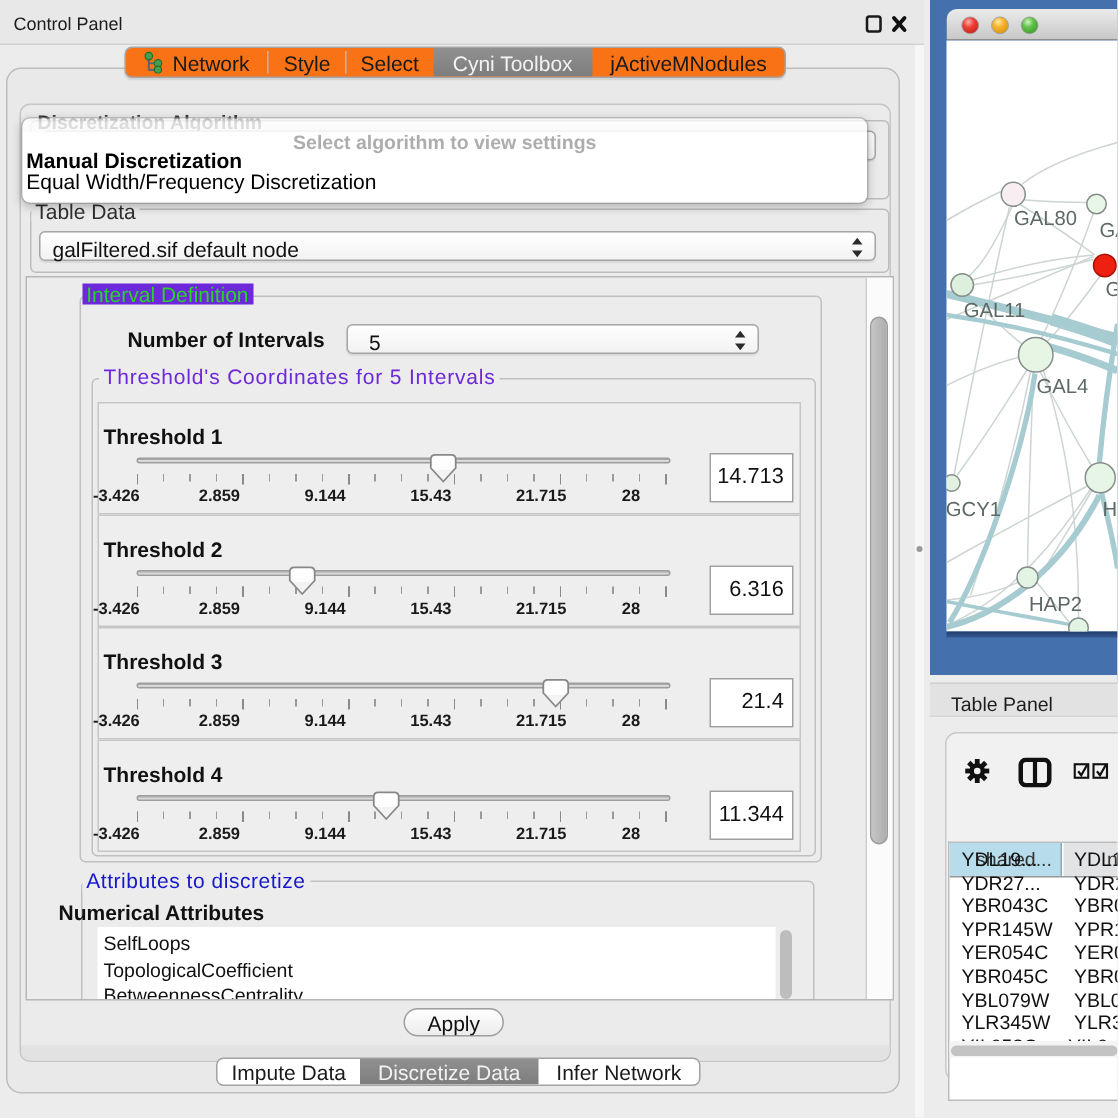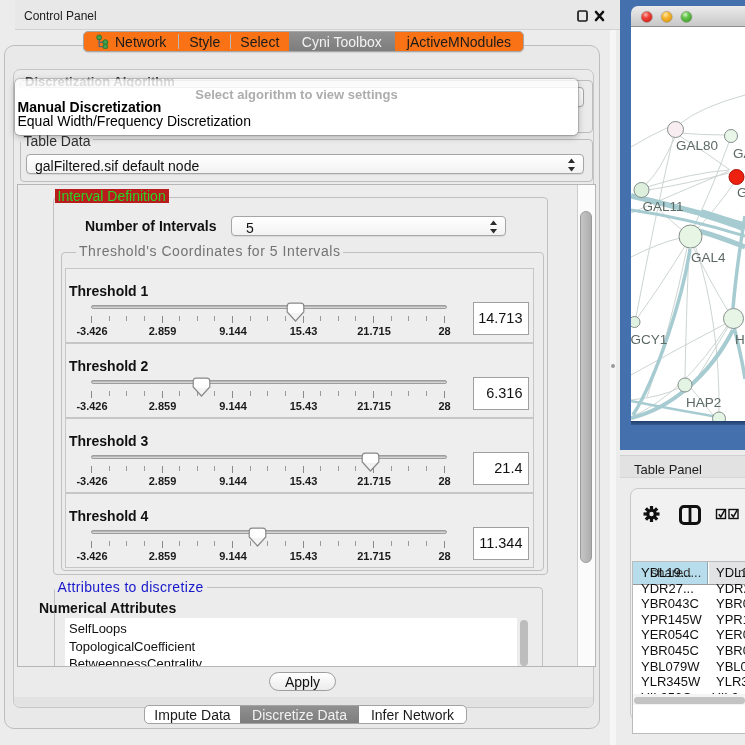--- a/index.html
+++ b/index.html
@@ -10,32 +10,32 @@
   .gtitle { position:absolute; font-size:14px; background:#ebebeb; padding:0 3px; line-height:14px; }
   .combo { position:absolute; background:linear-gradient(#ffffff,#f2f2f2); border:1px solid #a6a6a6; border-radius:4px; box-shadow:0 1px 1px rgba(0,0,0,0.08); }
   .combo .ctext { position:absolute; left:8px; top:2.5px; font-size:14px; color:#111; }
   .carrows { position:absolute; right:6px; top:2px; }
   .tseg { display:flex; align-items:center; justify-content:center; font-size:14px; color:#1a1a1a; height:100%; }
   .dark { background:linear-gradient(#909090,#7d7d7d); color:#f2f2f2; }
   .thrbox { position:absolute; left:64px; width:469px; height:75px; border:1px solid #c6c6c6; background:#eeeeee; }
   .thrtitle { position:absolute; left:3px; top:2px; font-weight:bold; font-size:14px; color:#111;margin-top:12px; }
   .track { position:absolute; left:25px; top:36px; width:356px; height:4px; border:1px solid #9d9d9d; border-radius:3px; background:linear-gradient(#8f8f8f,#dcdcdc 50%,#cfcfcf); }
   .vbox { position:absolute; left:406.5px; top:33px; width:56px; height:33px; background:#ffffff; border:1px solid #9f9f9f; font-size:14.5px; color:#111; text-align:right; padding-right:5px; line-height:31px; }
-  .ticklabel { position:absolute; top:55.5px; font-size:11px; font-weight:bold; color:#1a1a1a; width:60px; text-align:center; }
+  .ticklabel { position:absolute; top:55.5px; font-size:11px; font-weight:bold; color:#1a1a1a; width:60px; }
   .rowtxt { position:absolute; font-size:13px; color:#111; }
   .ticks { position:absolute; left:25px; top:47px; width:355px; height:5px;
     background-image:repeating-linear-gradient(90deg,#9a9a9a 0 1px,transparent 1px 17.625px); }
   .majticks { position:absolute; left:25px; top:47px; width:355px; height:6.5px;
     background-image:repeating-linear-gradient(90deg,#8a8a8a 0 1px,transparent 1px 70.5px); }
   .thumb { position:absolute; top:33px; }
 </style>
 </head>
 <body>
 
-<div class="abs" style="left:0;top:0;width:616px;height:30px;background:#e8e8e8;border-bottom:1px solid #d2d2d2;margin-left:15px;">
+<div class="abs" style="left:0;top:0;width:616px;height:30px;background:#e8e8e8;border-bottom:1px solid #d2d2d2;">
   <div class="abs" style="left:9px;top:9px;font-size:12px;color:#1c1c1c;">Control Panel</div>
 </div>
 
 <svg class="abs" style="left:575px;top:8px;" width="34" height="16" viewBox="0 0 34 16">
   <rect x="3" y="3" width="9" height="10" rx="1.5" fill="none" stroke="#1a1a1a" stroke-width="1.7"></rect>
   <path d="M21 4 L28 12 M28 4 L21 12" stroke="#111" stroke-width="2.6" stroke-linecap="round"></path>
 </svg>
 
 <div class="abs" style="left:610px;top:30px;width:6px;height:715px;background:#f6f6f6;"></div>
 <div class="abs" style="left:611px;top:364px;width:4px;height:4px;border-radius:2px;background:#9a9a9a;"></div>
@@ -76,33 +76,33 @@
     <path d="M5.5 14.5 L9 10 H2 Z" fill="#2b2b2b"></path>
   </svg>
 </div>
 
 <div class="abs" style="left:17px;top:184px;width:579px;height:483px;border:1px solid #b6b6b6;background:#ececec;overflow:hidden;">
 
   <div class="abs" style="left:559px;top:0;width:20px;height:483px;background:#fbfbfb;border-left:1px solid #cccccc;"></div>
   <div class="abs" style="left:562px;top:26px;width:12px;height:352px;border-radius:6px;background:linear-gradient(90deg,#c6c6c6,#adadad);border:1px solid #9a9a9a;"></div>
 
   <div class="groupbox" style="left:35px;top:12px;width:495px;height:378px;border-color:#c0c0c0;"></div>
-  <div class="gtitle" style="left:36.5px;top:3.5px;color:#27d427;background:#b91c1c;">Interval Definition</div>
+  <div class="gtitle" style="left:36.5px;top:3.5px;color:#27d427;background:#6d28d9;">Interval Definition</div>
 
   <div class="abs" style="left:67px;top:32.5px;font-size:14px;font-weight:bold;color:#111;">Number of Intervals</div>
   <div class="combo" style="left:213px;top:31px;width:275px;height:20px;">
     <div class="ctext" style="left:14px;">5</div>
     <svg class="carrows" width="11" height="16" viewBox="0 0 11 16">
       <path d="M5.5 1.5 L9 6 H2 Z" fill="#2b2b2b"></path>
       <path d="M5.5 14.5 L9 10 H2 Z" fill="#2b2b2b"></path>
     </svg>
   </div>
 
   <div class="groupbox" style="left:43px;top:67px;width:483px;height:319px;border-color:#c0c0c0;"></div>
-  <div class="gtitle" style="left:58px;top:59px;color:#737373;background:#ececec;letter-spacing:0.55px;">Threshold's Coordinates for 5 Intervals</div>
+  <div class="gtitle" style="left:48px;top:59px;color:#6d28d9;background:#ececec;letter-spacing:0.55px;">Threshold's Coordinates for 5 Intervals</div>
 
   <div class="thrbox" style="left:47px;top:83px;">
     <div class="thrtitle">Threshold 1</div>
     <div class="track"></div>
     <div class="ticks"></div>
       <div class="majticks"></div>
       <div class="ticklabel" style="left:-4px;">-3.426</div>
       <div class="ticklabel" style="left:66.5px;">2.859</div>
       <div class="ticklabel" style="left:137px;">9.144</div>
       <div class="ticklabel" style="left:207.5px;">15.43</div>

